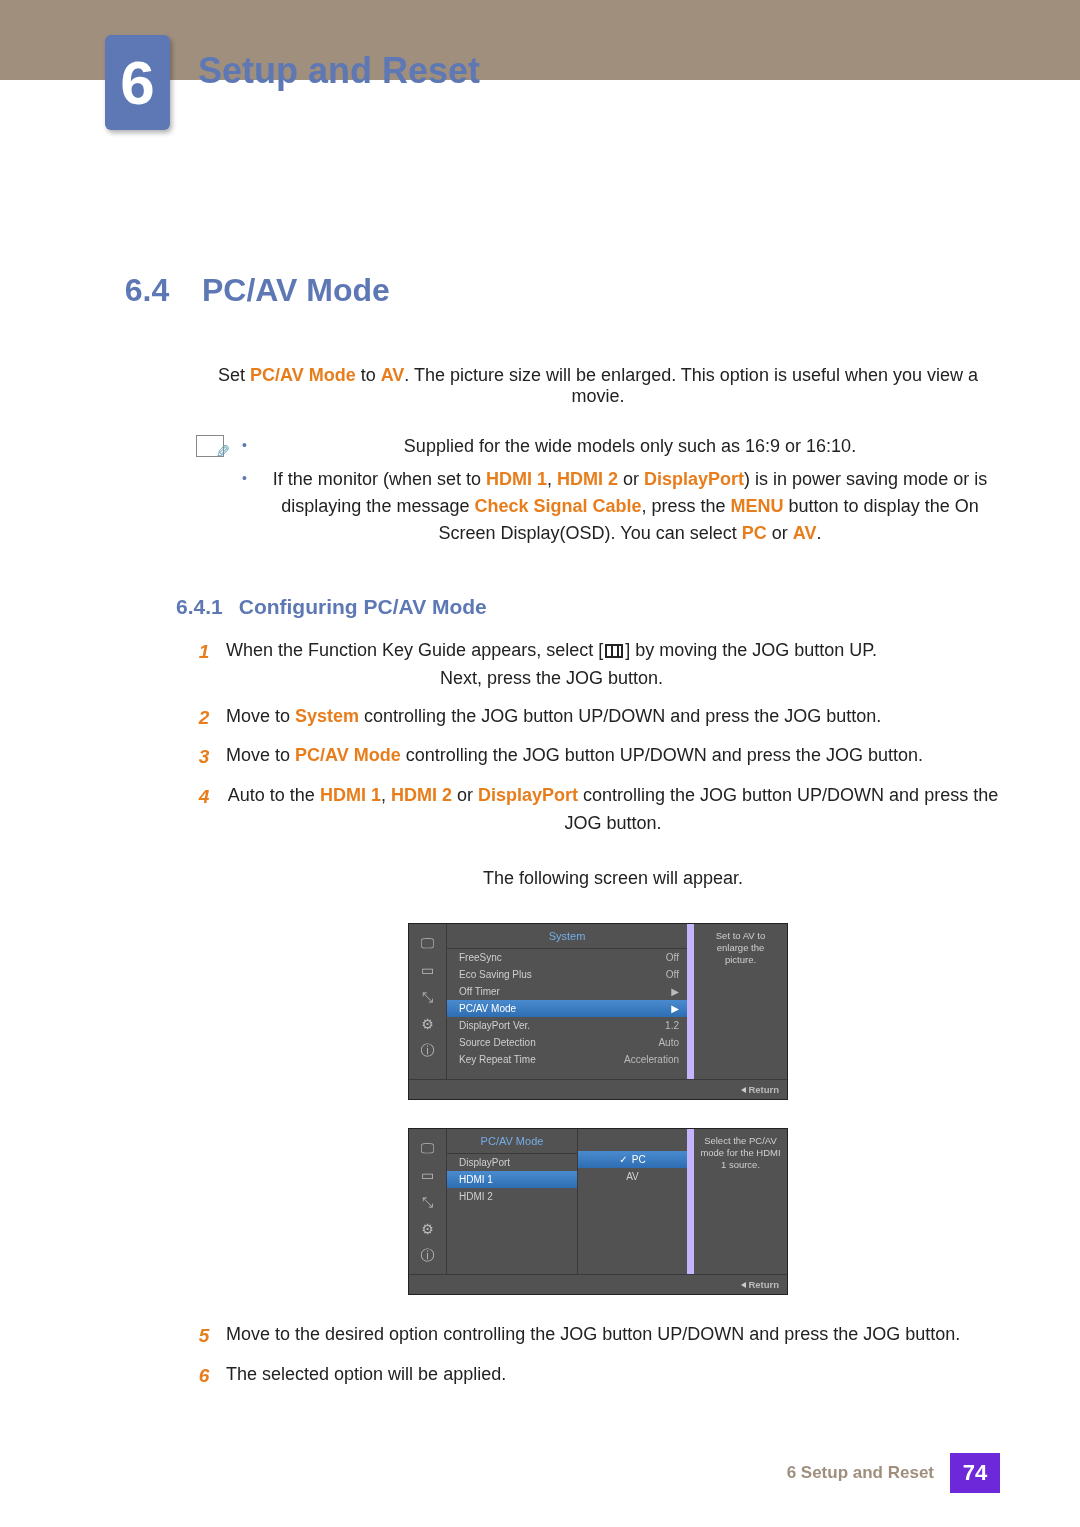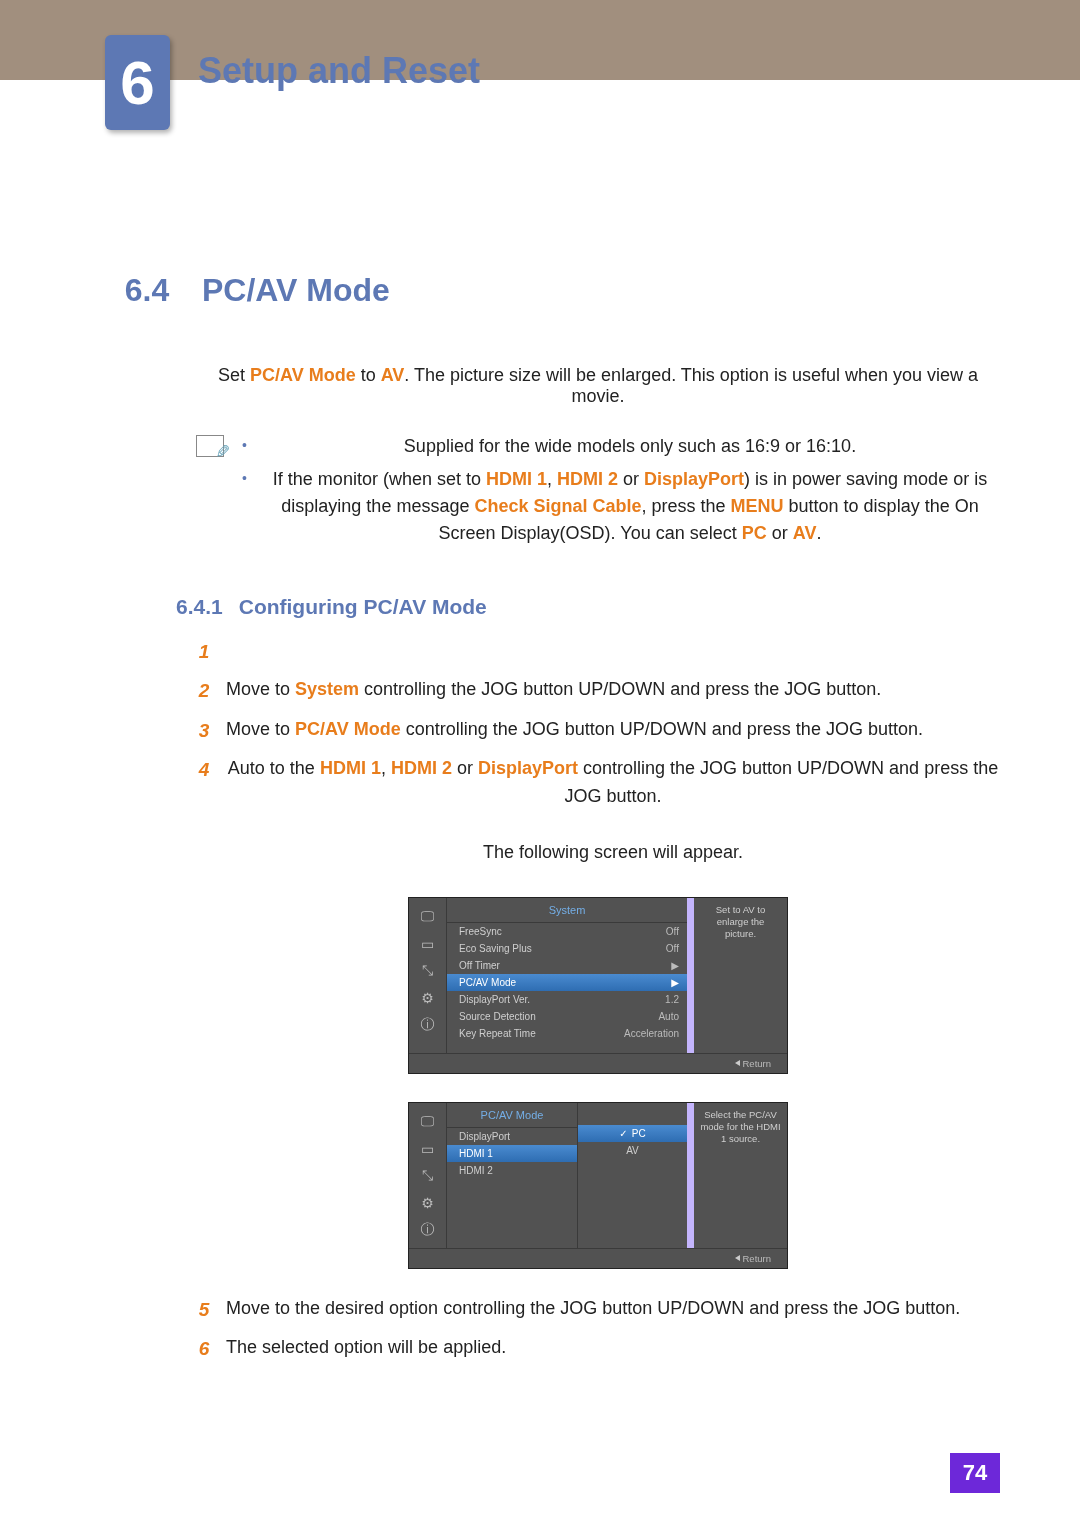--- a/index.html
+++ b/index.html
@@ -155,21 +155,21 @@
   .osd-help {
     width: 100px; background: #525252;
     padding: 6px 6px;
     border-left: 7px solid #c4b5fd;
     font-size: 9.5px; line-height: 1.25; color: #cfcfcf;
   }
   .osd-footer {
     height: 20px; background: #525252;
     border-top: 1px solid #3a3a3a;
     display: flex; justify-content: flex-end; align-items: center;
-    padding: 0 16px; font-size: 9.5px; color: #bbb;
+    padding: 0 8px; font-size: 9.5px; color: #bbb; font-weight: bold;
   }
   .osd2-body { display: flex; height: 145px; }
   .osd2-col1 { width:130px; padding:0; }
   .osd2-col2 { flex:1; border-left:1px solid #3a3a3a; }
   .osd2-opt { padding: 3px 26px; font-size: 10px; }
   .osd2-opt.sel { background: linear-gradient(#4a8bd0,#2e6db2); color:#fff; }
   .check { color:#fff; margin-right:4px; }
   .footer {
     position: absolute;
     bottom: 34px; right: 80px;
@@ -219,20 +219,24 @@
   </div>
 
   <div class="subsection">
     <span>6.4.1</span>
     <span>Configuring PC/AV Mode</span>
   </div>
 
   <div class="steps">
     <div class="step-item">
       <div class="step-num">1</div>
+      <div class="step-text">
+        <span>When the Function Key Guide appears, select [</span><span class="menu-ico"></span><span>] by moving the JOG button UP.</span><br>
+        <span>Next, press the JOG button.</span>
+      </div>
     </div>
     <div class="step-item">
       <div class="step-num">2</div>
       <div class="step-text">
         <span>Move to </span><span class="hl">System</span><span> controlling the JOG button UP/DOWN and press the JOG button.</span>
       </div>
     </div>
     <div class="step-item">
       <div class="step-num">3</div>
       <div class="step-text">
@@ -338,14 +342,15 @@
     </div>
     <div class="step-item">
       <div class="step-num">6</div>
       <div class="step-text">The selected option will be applied.</div>
     </div>
   </div>
 
 </div>
 
 <div class="footer">
+  <div class="footer-text">6 Setup and Reset</div>
   <div class="page-box">74</div>
 </div>
 
 </body></html>

